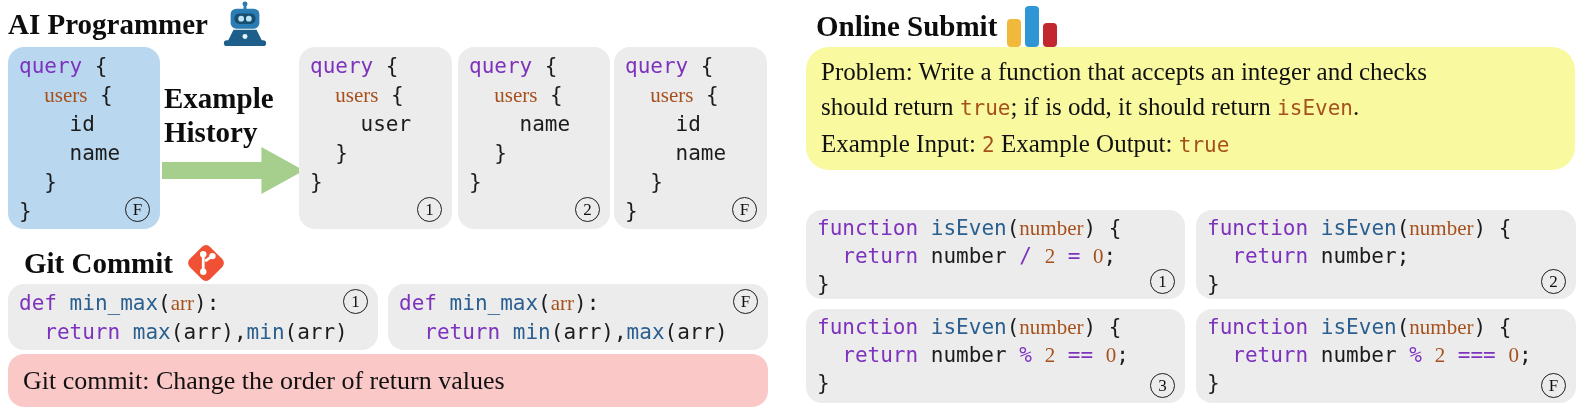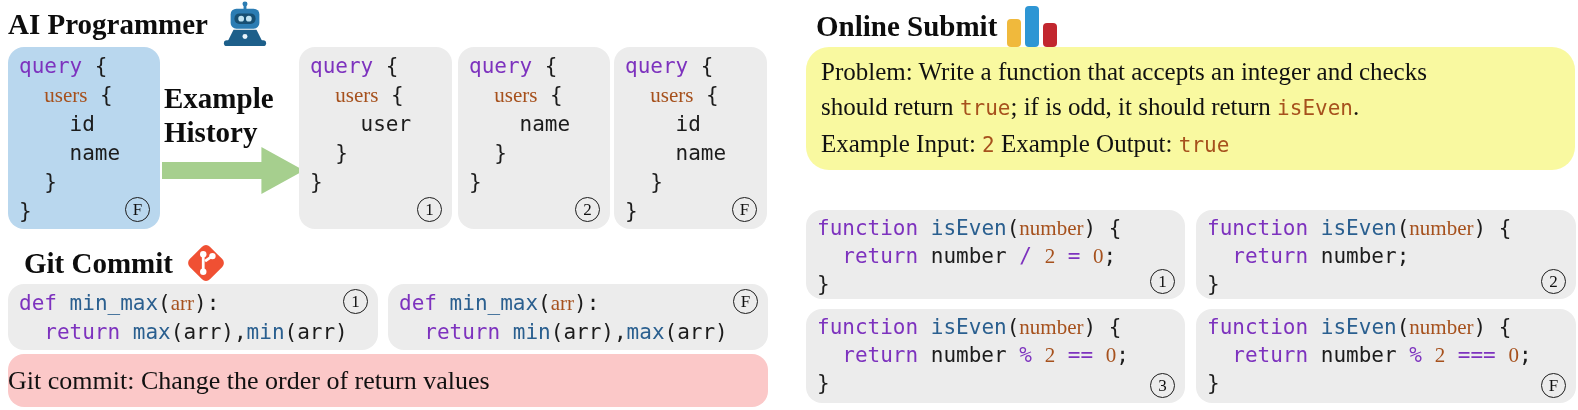--- a/index.html
+++ b/index.html
@@ -27,21 +27,21 @@
          display:flex;align-items:center;justify-content:center;
          font-family:"Liberation Serif",serif;font-size:17px;color:#111;background:transparent;
          box-sizing:border-box;line-height:1;}
   .badge.br{right:10px;bottom:7px;}
   .badge.br2{right:10px;bottom:5px;}
   .badge.tr{right:10px;top:5px;}
   .arrow-label{font-weight:bold;font-size:29px;line-height:34px;font-family:"Liberation Serif",serif;color:#0d0d0d;}
   .block-arrow{background:var(--arrow-green);
      clip-path:polygon(0 32%,70% 32%,70% 0,100% 50%,70% 100%,70% 68%,0 68%);}
   .note-box{position:absolute;border-radius:16px;background:var(--box-pink);
-     font-size:26px;line-height:53px;box-sizing:border-box;white-space:nowrap;}
+     font-size:26px;line-height:53px;padding-left:15px;box-sizing:border-box;white-space:nowrap;}
   .problem-box{position:absolute;border-radius:14px;background:var(--box-yellow);
      font-size:25px;line-height:35px;padding:7px 15px;box-sizing:border-box;}
   .problem-box .code-line{white-space:pre-wrap;}
   .bars{display:flex;align-items:flex-end;gap:4px;position:relative;padding-bottom:4px;}
   .bars .bar{width:14px;border-radius:4px;}
   .bars .base{position:absolute;left:-4px;right:-6px;bottom:0;height:3px;background:#8a8a8a;border-radius:2px;}
 </style>
 </head>
 <body>
 

